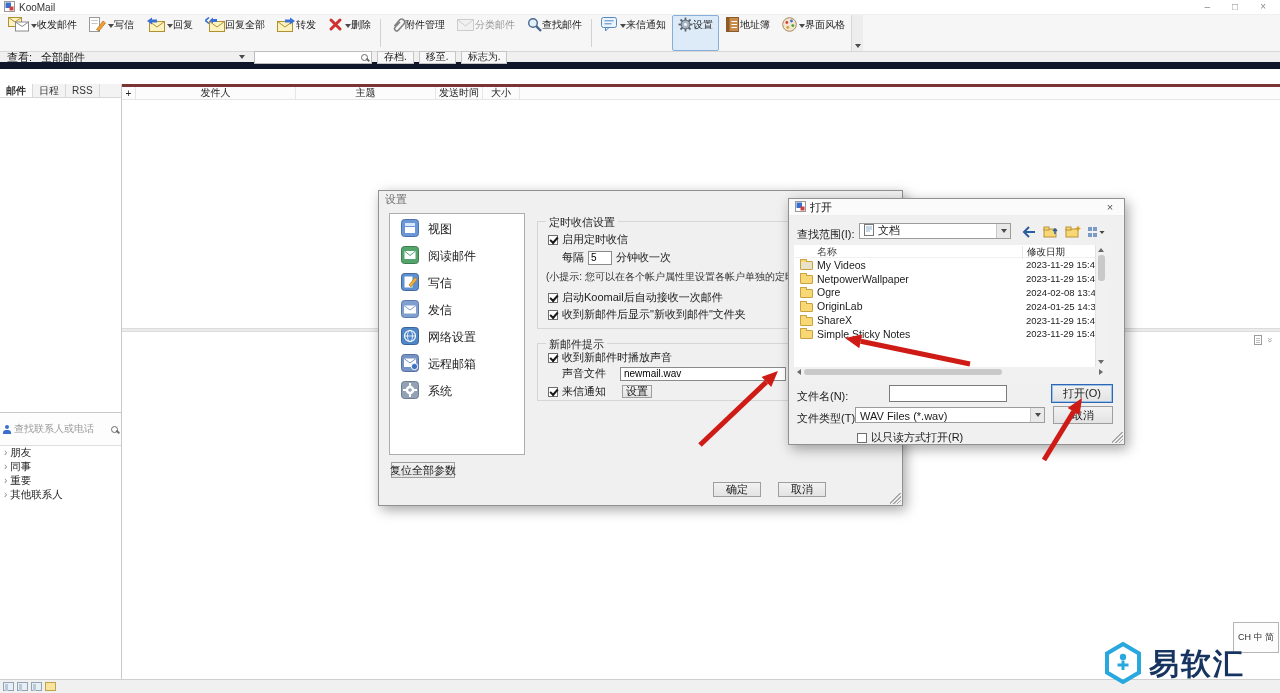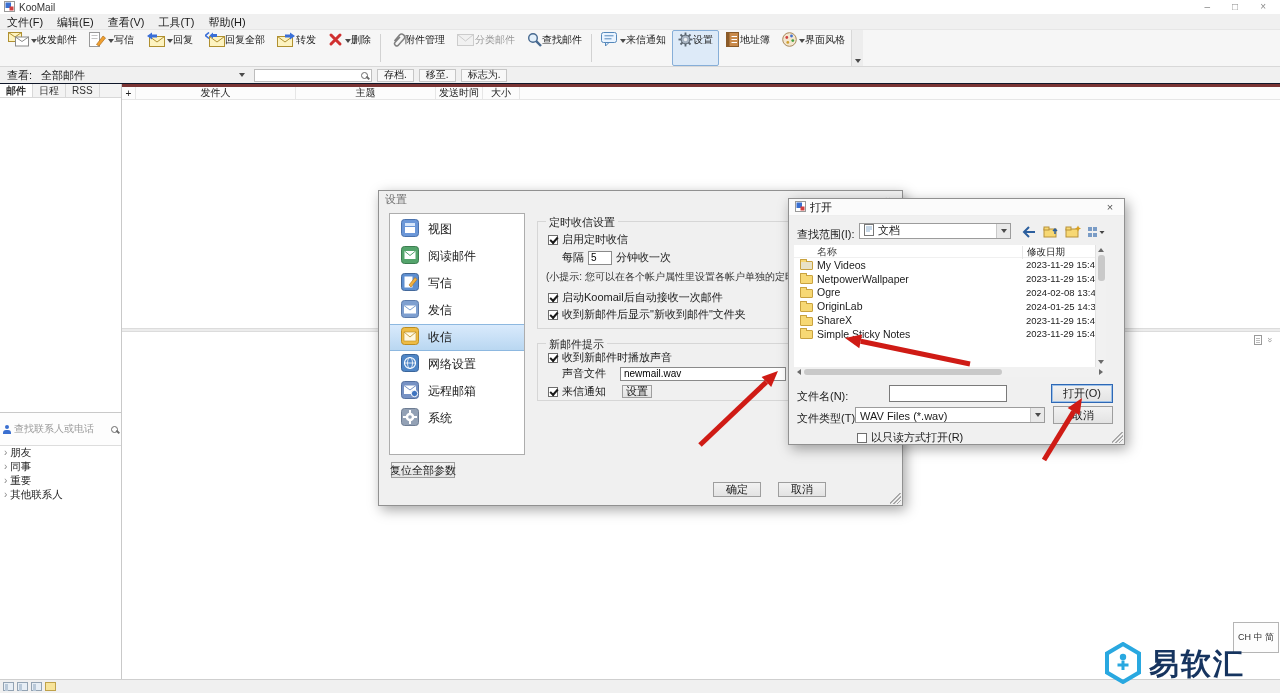--- a/index.html
+++ b/index.html
@@ -26,21 +26,21 @@
 .tb-overflow{width:12px;display:flex;align-items:flex-end;justify-content:center;padding-bottom:3px;background:#ededed;border-left:1px solid #d8d8d8}
 
 
 .tri{width:0;height:0;border-left:3px solid transparent;border-right:3px solid transparent;border-top:4px solid #4a4a4a}
 .tri-up{width:0;height:0;border-left:3px solid transparent;border-right:3px solid transparent;border-bottom:4px solid #6a6a6a}
 .tri-dn{width:0;height:0;border-left:3px solid transparent;border-right:3px solid transparent;border-top:4px solid #6a6a6a}
 .tri-lf{width:0;height:0;border-top:3px solid transparent;border-bottom:3px solid transparent;border-right:4px solid #6a6a6a}
 .tri-rt{width:0;height:0;border-top:3px solid transparent;border-bottom:3px solid transparent;border-left:4px solid #6a6a6a}
 
 
-.filterbar{height:17px;background:#f0f0f0;border-bottom:1px solid #0f172a;display:flex;align-items:center;padding:0 7px;gap:5px}
+.filterbar{height:17px;background:#f0f0f0;border-bottom:7px solid #0f172a;display:flex;align-items:center;padding:0 7px;gap:5px}
 .view-combo{display:flex;align-items:center;width:212px;height:14px;padding:0 4px;gap:4px}
 .view-combo .tri{margin-left:auto}
 .search-box{width:118px;height:13px;background:#fff;border:1px solid #bdbdbd;display:flex;align-items:center;padding:0 3px;gap:2px}
 .search-box input{flex:1;border:none;outline:none;min-width:0;height:11px;font-size:10px;background:transparent}
 .chip{height:13px;border:1px solid #c6c6c6;background:#f8f8f8;padding:0 6px;display:flex;align-items:center;font-size:10px;white-space:nowrap}
 
 
 .mag{width:7px;height:7px;border:1.5px solid #6b6b6b;border-radius:50%;position:relative;flex:0 0 auto}
 .mag::after{content:"";position:absolute;width:4px;height:1.6px;background:#6b6b6b;transform:rotate(45deg);right:-3px;bottom:-1px}
 
@@ -145,27 +145,20 @@
           <rect x="5.5" y="5.5" width="4" height="4" fill="#d04040"></rect>
         </svg></span>
     <span class="title-text">KooMail</span>
     <div class="wcontrols">
       <span>–</span>
       <span>□</span>
       <span>×</span>
     </div>
   </div>
 
-  <div class="menubar">
-    <span class="menu-item">文件(F)</span>
-    <span class="menu-item">编辑(E)</span>
-    <span class="menu-item">查看(V)</span>
-    <span class="menu-item">工具(T)</span>
-    <span class="menu-item">帮助(H)</span>
-  </div>
 
   <div class="toolbar">
     <div class="tb-item">
       <span class="tb-top">
           <span><svg width="21" height="15">
               <rect x="0.5" y="0.5" width="13" height="9" fill="#fdf3c0" stroke="#b09030"></rect>
               <path d="M0.5 0.5 L7 5 L13.5 0.5" fill="none" stroke="#b09030"></path>
               <rect x="7.5" y="5" width="13" height="9" fill="#fff" stroke="#8a8a8a"></rect>
               <path d="M7.5 5 L14 9.5 L20.5 5" fill="none" stroke="#8a8a8a"></path>
             </svg></span>
@@ -414,28 +407,20 @@
             </svg></span>
         <span>写信</span>
       </div>
       <div class="nav-item">
         <span><svg width="20" height="20">
               <rect x="1.5" y="1.5" width="17" height="17" rx="3" fill="#7e9fd0" stroke="#5c7bab"></rect>
               <rect x="4" y="6.5" width="12" height="8" fill="#fff"></rect>
               <path d="M4 6.5 L10 11 L16 6.5" fill="none" stroke="#7e9fd0"></path>
             </svg></span>
         <span>发信</span>
-      </div>
-      <div class="nav-item selected">
-        <span><svg width="20" height="20">
-              <rect x="1.5" y="1.5" width="17" height="17" rx="3" fill="#eebc45" stroke="#bb8d22"></rect>
-              <rect x="4" y="6" width="12" height="9" fill="#fff8e0" stroke="#bb8d22" stroke-width="0.6"></rect>
-              <path d="M4 6 L10 11 L16 6" fill="none" stroke="#bb8d22" stroke-width="0.8"></path>
-            </svg></span>
-        <span>收信</span>
       </div>
       <div class="nav-item">
         <span><svg width="20" height="20">
               <rect x="1.5" y="1.5" width="17" height="17" rx="3" fill="#4f86c6" stroke="#3a659a"></rect>
               <circle cx="10" cy="10" r="5.5" fill="none" stroke="#fff" stroke-width="1.2"></circle>
               <ellipse cx="10" cy="10" rx="2.5" ry="5.5" fill="none" stroke="#fff" stroke-width="0.8"></ellipse>
               <line x1="4.5" y1="10" x2="15.5" y2="10" stroke="#fff" stroke-width="0.8"></line>
             </svg></span>
         <span>网络设置</span>
       </div>

